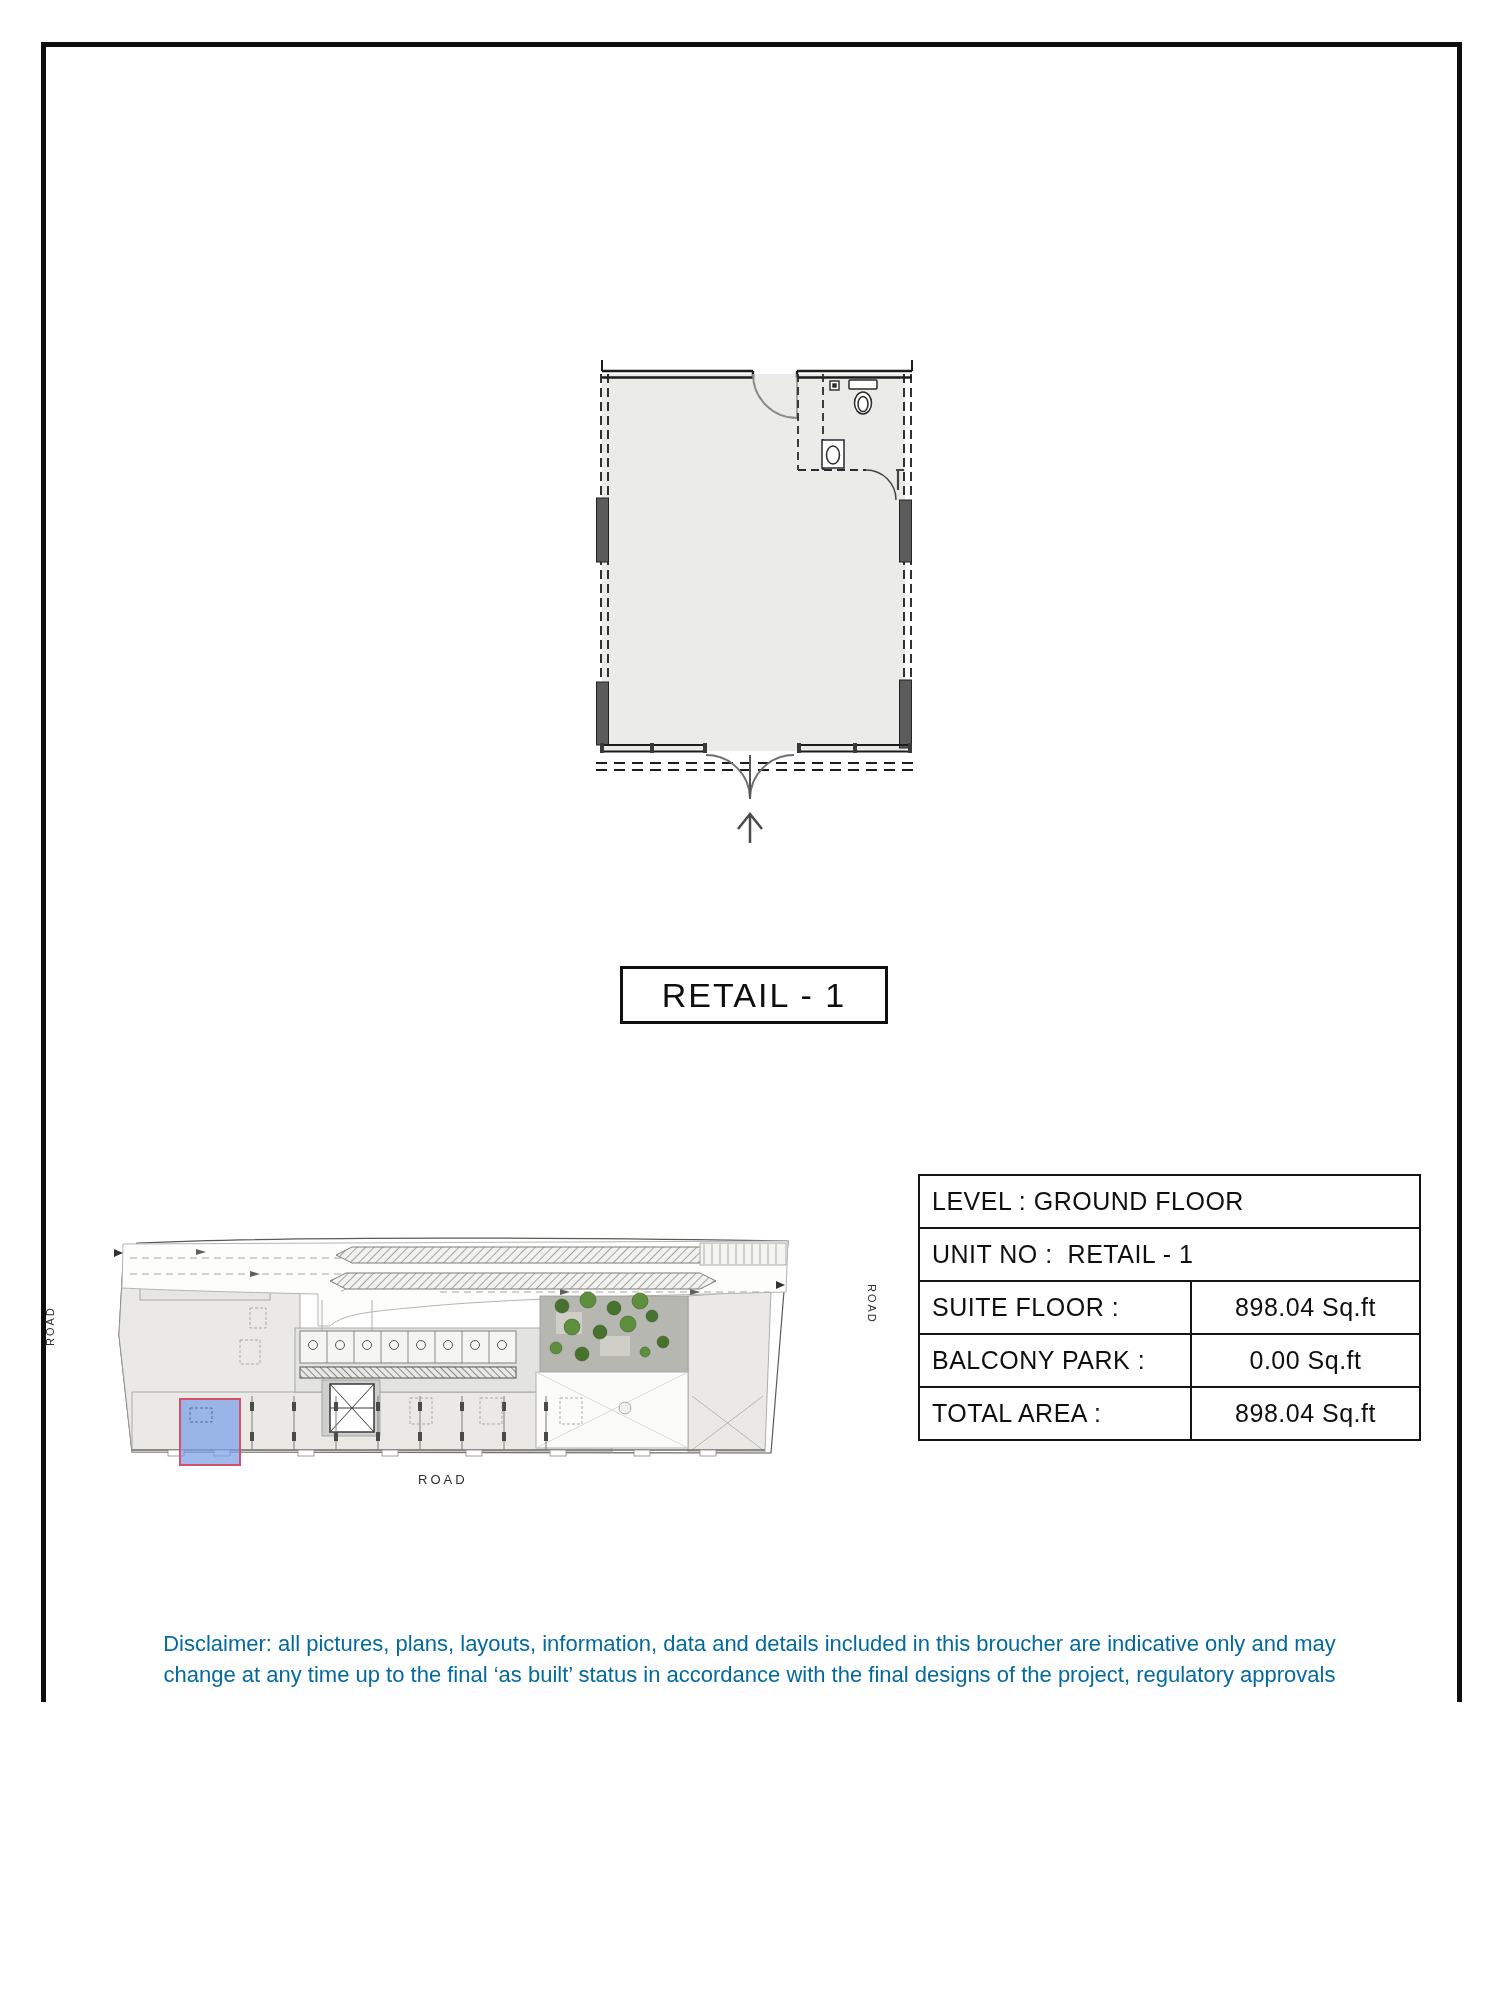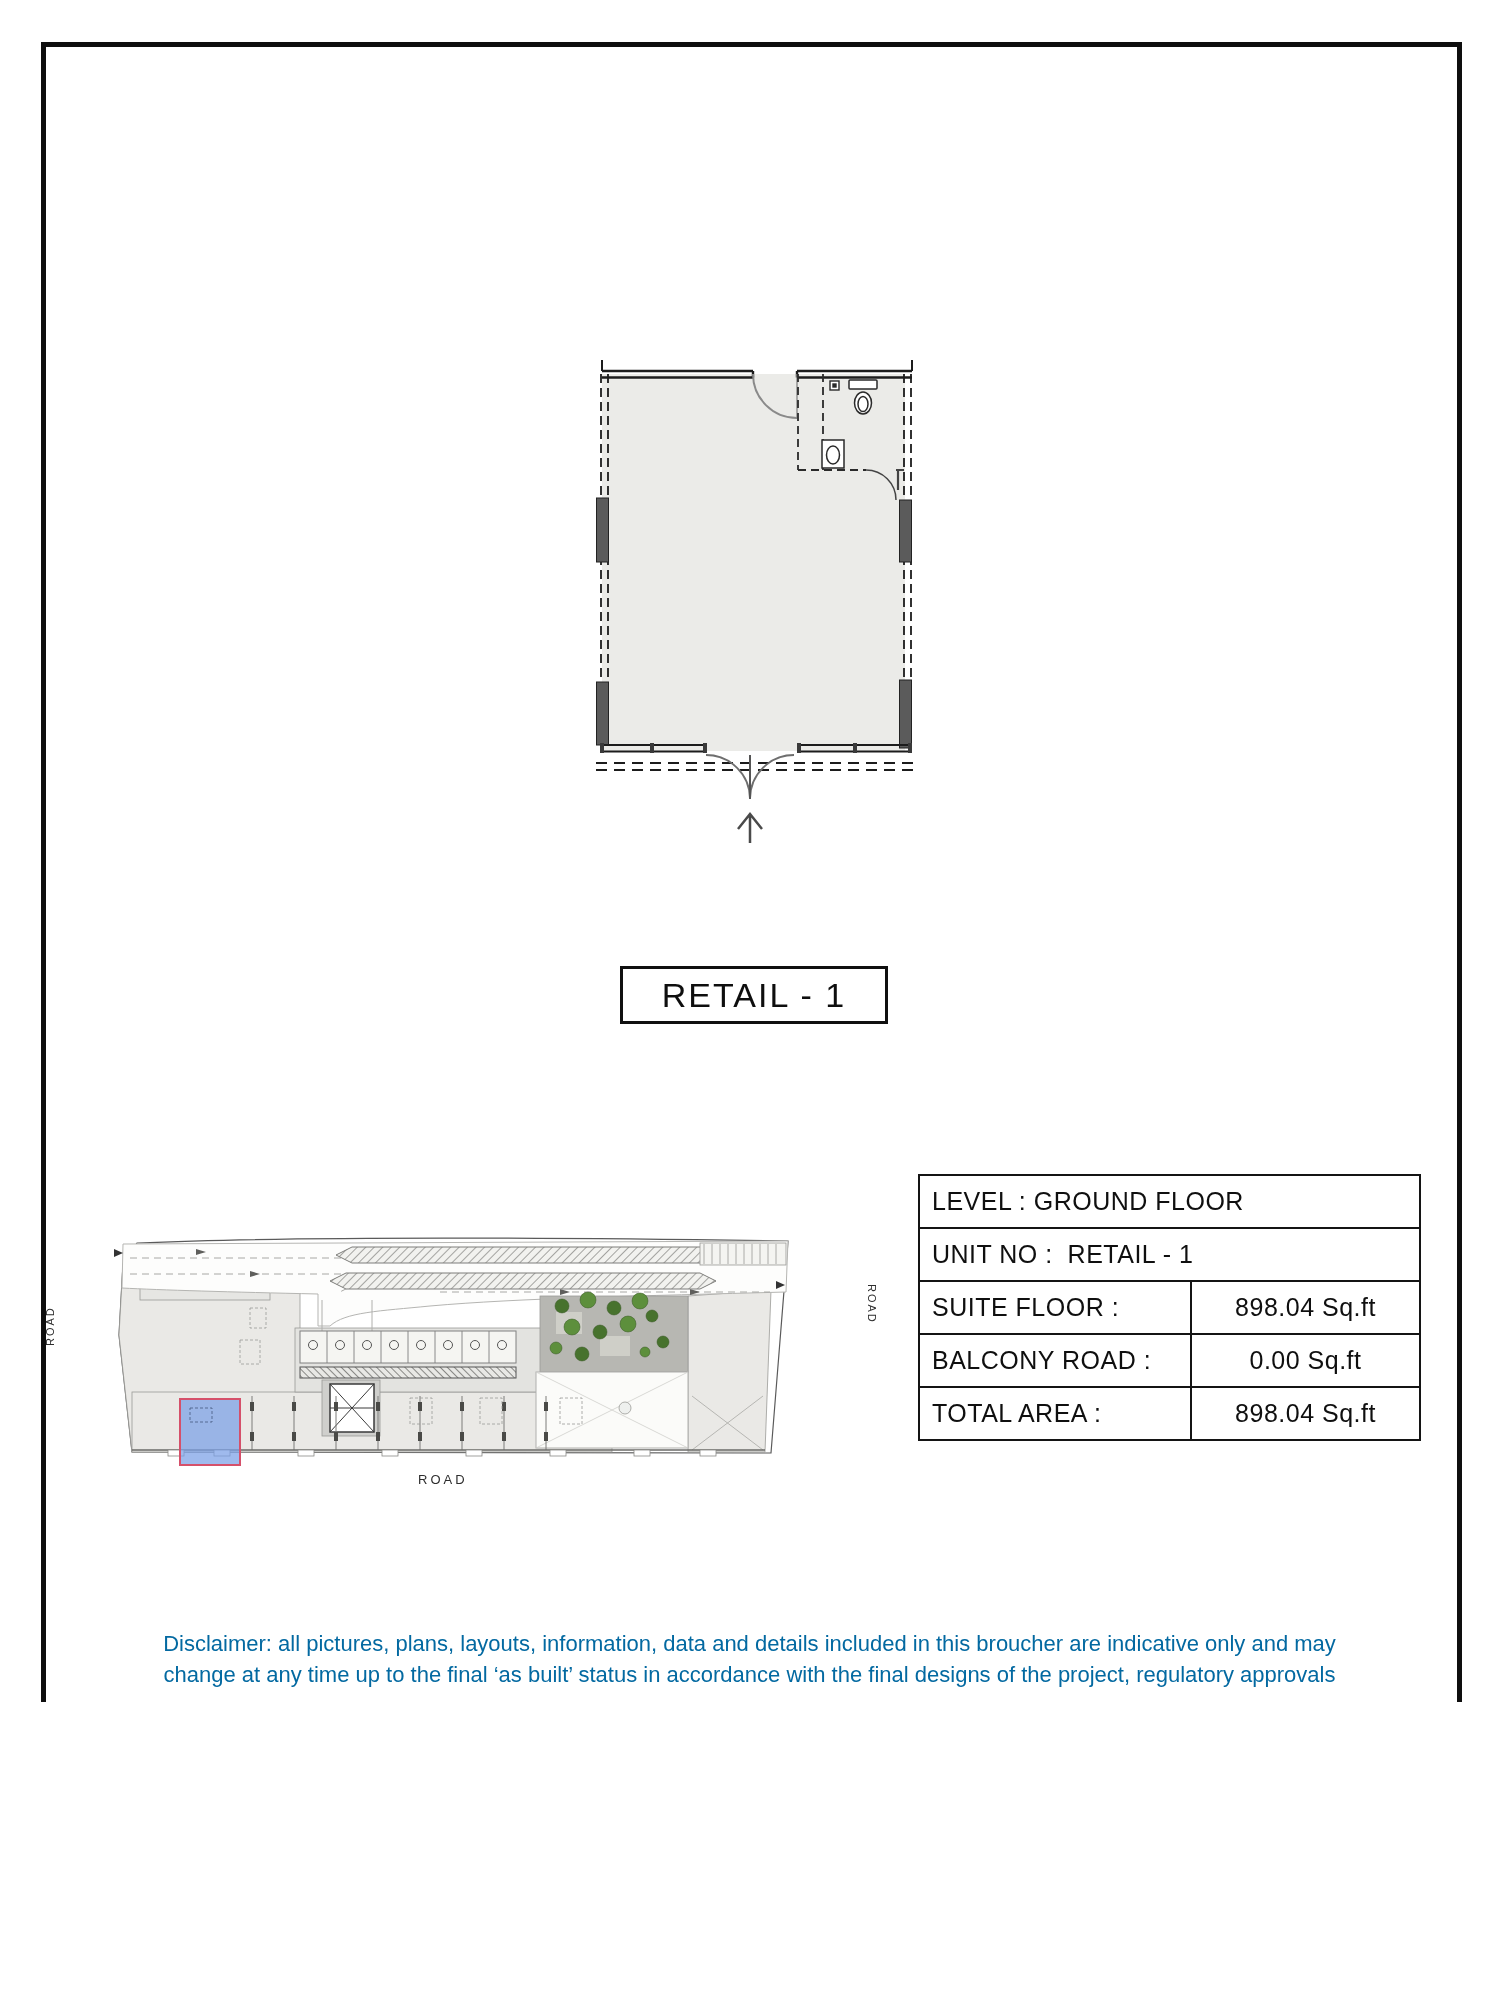--- a/index.html
+++ b/index.html
@@ -286,21 +286,21 @@
       <td colspan="2">LEVEL : GROUND FLOOR</td>
     </tr>
     <tr>
       <td colspan="2">UNIT NO :  RETAIL - 1</td>
     </tr>
     <tr>
       <td class="lbl">SUITE FLOOR :</td>
       <td class="val">898.04 Sq.ft</td>
     </tr>
     <tr>
-      <td class="lbl">BALCONY ROAD :</td>
+      <td class="lbl">BALCONY PARK :</td>
       <td class="val">0.00 Sq.ft</td>
     </tr>
     <tr>
       <td class="lbl">TOTAL AREA :</td>
       <td class="val">898.04 Sq.ft</td>
     </tr>
   </tbody>
     </table>
 
   <div class="disclaimer">

